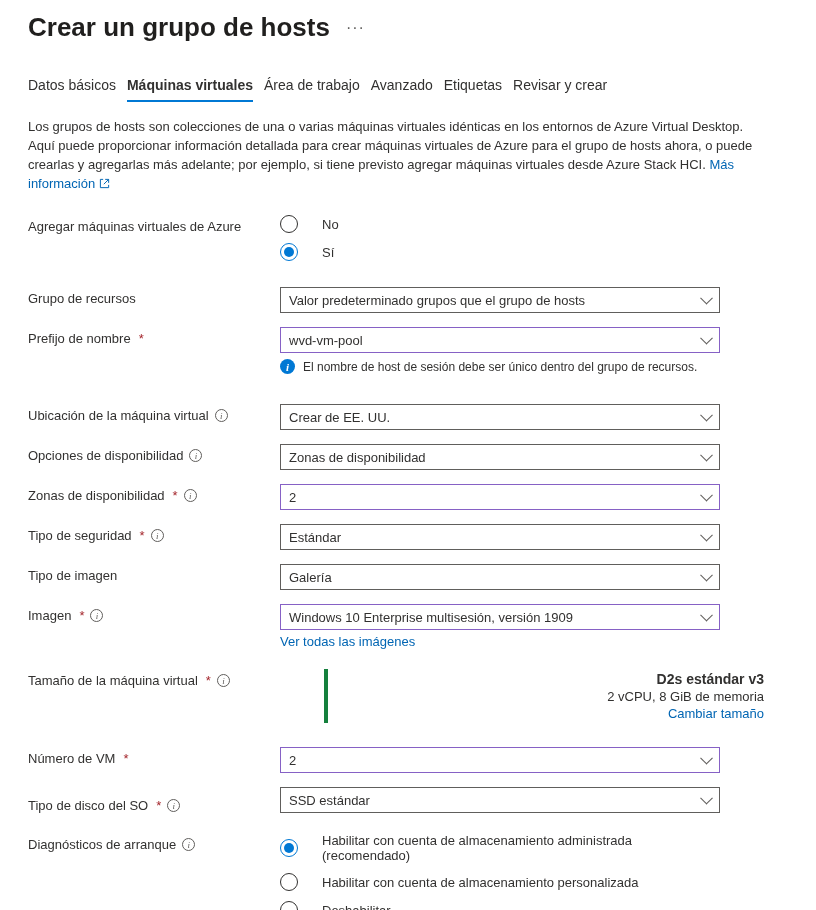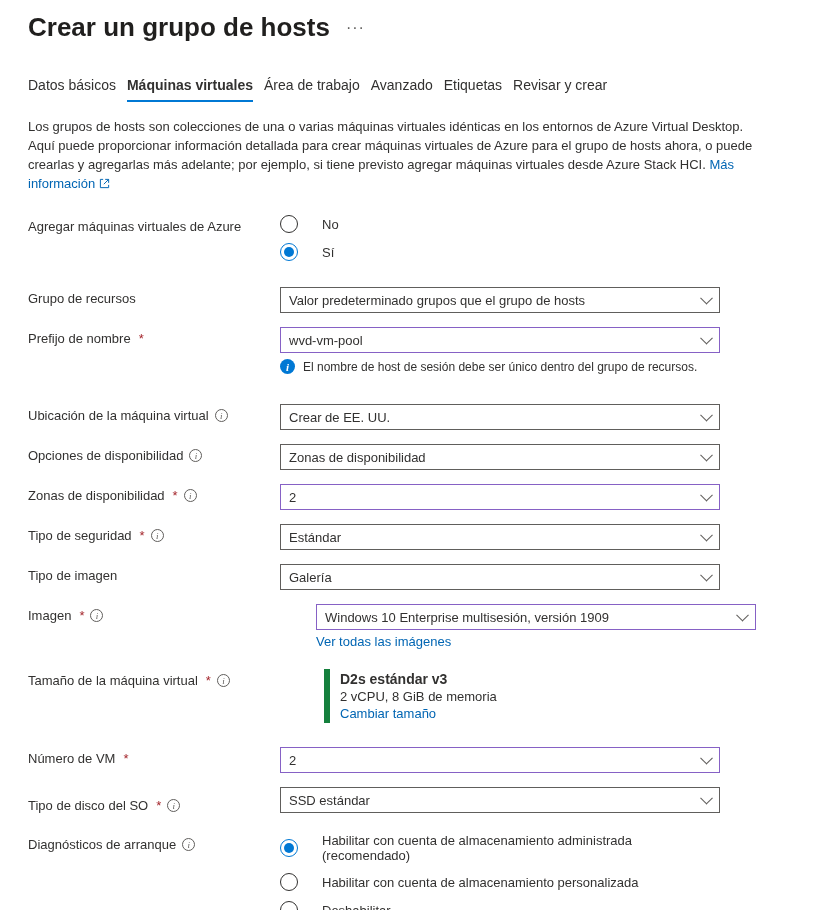--- a/index.html
+++ b/index.html
@@ -183,22 +183,23 @@
     display: flex;
     align-items: center;
     justify-content: center;
     font-size: 11px;
     font-style: italic;
     font-family: Georgia, serif;
     font-weight: bold;
     flex-shrink: 0;
   }
   .size-box {
-    border-left: 6px solid #15803d;
+    border-left: 4px solid #15803d;
     padding: 2px 0 2px 10px;
+    text-align: right;
   }
   .size-title {
     font-weight: 600;
     font-size: 14px;
     color: #323130;
   }
   .size-sub {
     font-size: 13px;
     color: #323130;
     margin-top: 2px;
@@ -346,21 +347,21 @@
 
   <div class="form-row">
     <div class="label-col">Tipo de imagen</div>
     <div class="field-col">
       <div class="select-box">
         <span>Galería</span>
       </div>
     </div>
   </div>
 
-  <div class="form-row" style="margin-bottom:20px;gap:36px;">
+  <div class="form-row" style="margin-bottom:20px;">
     <div class="label-col">
       <span>Imagen</span>
         <span class="required">*</span>
       <span class="info-icon">i</span>
     </div>
     <div class="field-col">
       <div class="select-box highlight">
         <span>Windows 10 Enterprise multisesión, versión 1909</span>
       </div>
       <a class="sub-link">Ver todas las imágenes</a>

